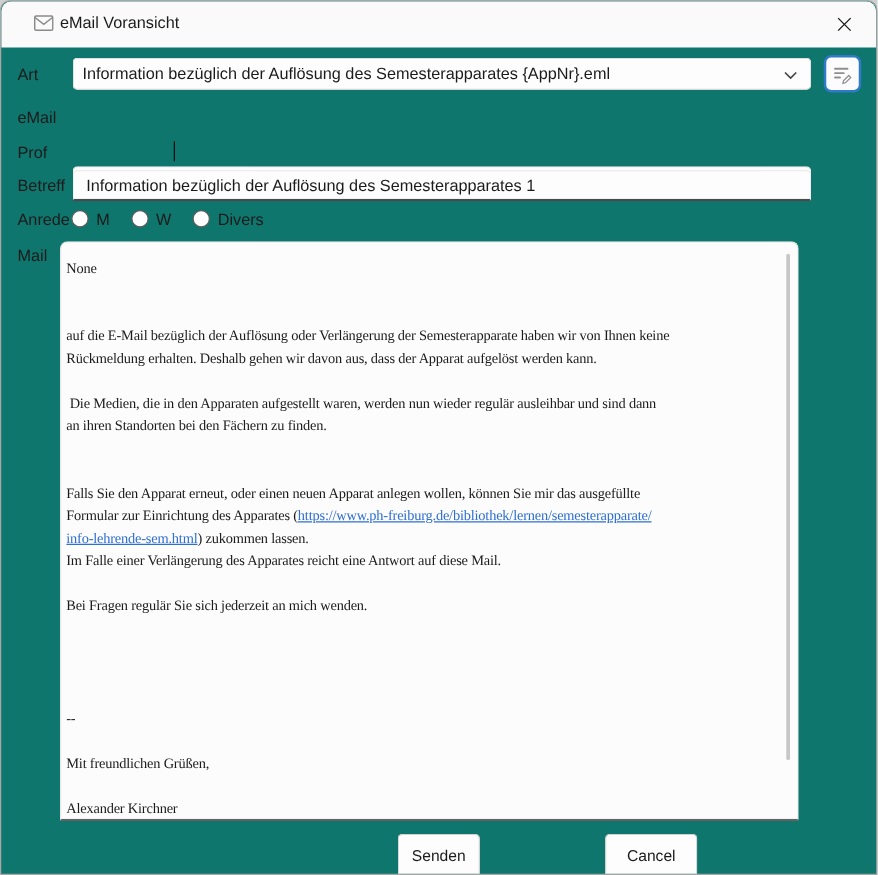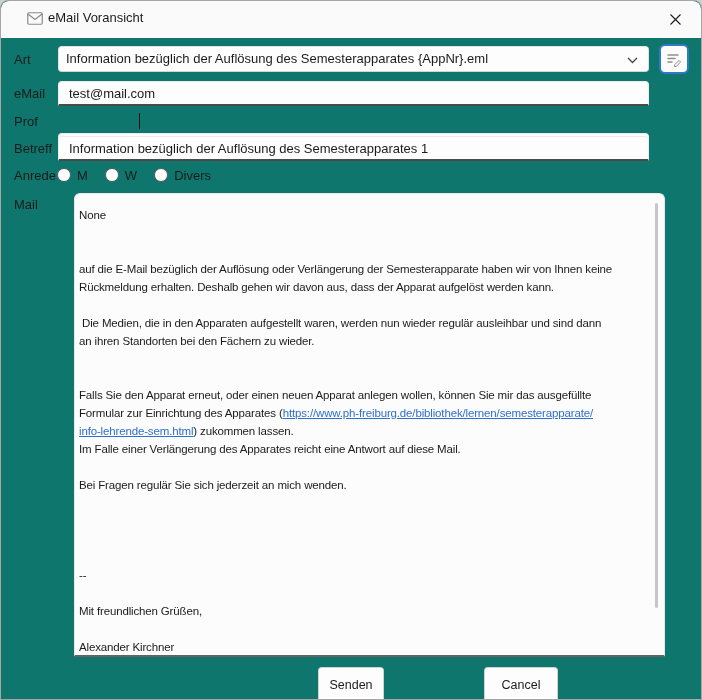--- a/index.html
+++ b/index.html
@@ -39,23 +39,23 @@
     font-size:13px; color:#1b1b1b; outline:none; }
   .uinput.focused { border-bottom-color:#1f6fb5;margin-top:24px; }
   .caret { position:absolute; width:1px; height:16px; background:#111; }
 
   
   .anrede-opts { position:absolute; left:56px; top:164px; display:flex; gap:17px; align-items:center; height:20px; }
   .radio-option { display:flex; align-items:center; gap:6px; font-size:13px; color:#1b1b1b; }
   .radio-circle { width:14px; height:14px; border:1px solid #5c5c5c; border-radius:50%; background:#fdfdfd; display:inline-block; }
 
   
-  .mailbox { position:absolute; left:73px; top:192px; width:591px; height:464px;
+  .mailbox { position:absolute; left:47px; top:192px; width:591px; height:464px;
     background:#fcfcfc; border:1px solid #e8e8e8; border-bottom:2px solid #636363;
-    border-radius:6px 6px 2px 2px; padding:12px 12px 0 4px; overflow:hidden; }
+    border-radius:6px 6px 2px 2px; padding:12px 12px 0 4px; overflow:hidden;font-family:Liberation Serif, serif; }
   .bline { height:18px; line-height:18px; font-size:11.5px; letter-spacing:-0.15px;
     color:#1b1b1b; white-space:pre; overflow:hidden; }
   .maillink { color:#2f6fd0; text-decoration:underline; }
   .scroll-thumb { position:absolute; right:6px; top:9px; width:3px; height:405px; background:#c7c7c7; border-radius:2px; }
 
   
   .dlg-btn { position:absolute; top:666px; height:36px; background:#fdfdfd;
     border:1px solid #d2d2d2; border-bottom-color:#c0c0c0; border-radius:4px;
     font-family:"Liberation Sans",sans-serif; font-size:12.5px; color:#1b1b1b;
     display:flex; align-items:center; justify-content:center; }
@@ -92,21 +92,20 @@
       <g stroke="#8f8f8f" stroke-width="1.5" stroke-linecap="round">
         <line x1="3" y1="5" x2="13" y2="5"></line>
         <line x1="3" y1="8.5" x2="10" y2="8.5"></line>
         <line x1="3" y1="12" x2="7" y2="12"></line>
       </g>
       <path d="M9.8 14.6 L14 10.4 L15.6 12 L11.4 16.2 L9.3 16.7 Z" fill="#ffffff" stroke="#8f8f8f" stroke-width="1"></path>
     </svg>
   </button>
 
   <span class="row-label" style="top:85px;">eMail</span>
-  <input class="uinput" style="top: 80px;" value="test@mail.com">
 
   <span class="row-label" style="top:113px;">Prof</span>
   <input class="uinput focused" style="top: 108px;" value="Test Nutzer">
   <div class="caret" style="left:138px; top:112px;"></div>
 
   <span class="row-label" style="top:140px;">Betreff</span>
   <input class="uinput" style="top: 135px;" value="Information bezüglich der Auflösung des Semesterapparates 1">
 
   <span class="row-label" style="top:167px;">Anrede</span>
   <div class="anrede-opts">
@@ -127,21 +126,21 @@
   <span class="row-label" style="top:196px;">Mail</span>
   <div class="mailbox">
     <div>
         <div class="bline"><span>None</span></div>
         <div class="bline"></div>
         <div class="bline"></div>
         <div class="bline"><span>auf die E-Mail bezüglich der Auflösung oder Verlängerung der Semesterapparate haben wir von Ihnen keine</span></div>
         <div class="bline"><span>Rückmeldung erhalten. Deshalb gehen wir davon aus, dass der Apparat aufgelöst werden kann.</span></div>
         <div class="bline"></div>
         <div class="bline"><span> Die Medien, die in den Apparaten aufgestellt waren, werden nun wieder regulär ausleihbar und sind dann</span></div>
-        <div class="bline"><span>an ihren Standorten bei den Fächern zu wieder.</span></div>
+        <div class="bline"><span>an ihren Standorten bei den Fächern zu finden.</span></div>
         <div class="bline"></div>
         <div class="bline"></div>
         <div class="bline"><span>Falls Sie den Apparat erneut, oder einen neuen Apparat anlegen wollen, können Sie mir das ausgefüllte</span></div>
         <div class="bline"><span>Formular zur Einrichtung des Apparates (</span><a class="maillink" href="#">https://www.ph-freiburg.de/bibliothek/lernen/semesterapparate/</a></div>
         <div class="bline"><a class="maillink" href="#">info-lehrende-sem.html</a><span>) zukommen lassen.</span></div>
         <div class="bline"><span>Im Falle einer Verlängerung des Apparates reicht eine Antwort auf diese Mail.</span></div>
         <div class="bline"></div>
         <div class="bline"><span>Bei Fragen regulär Sie sich jederzeit an mich wenden.</span></div>
         <div class="bline"></div>
         <div class="bline"></div>

